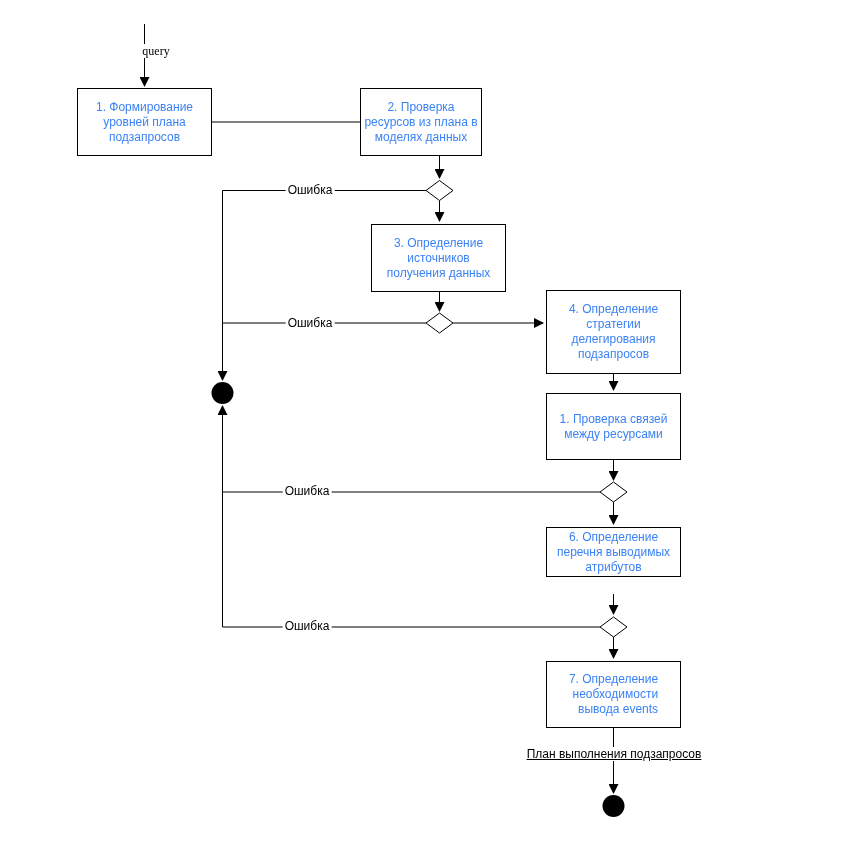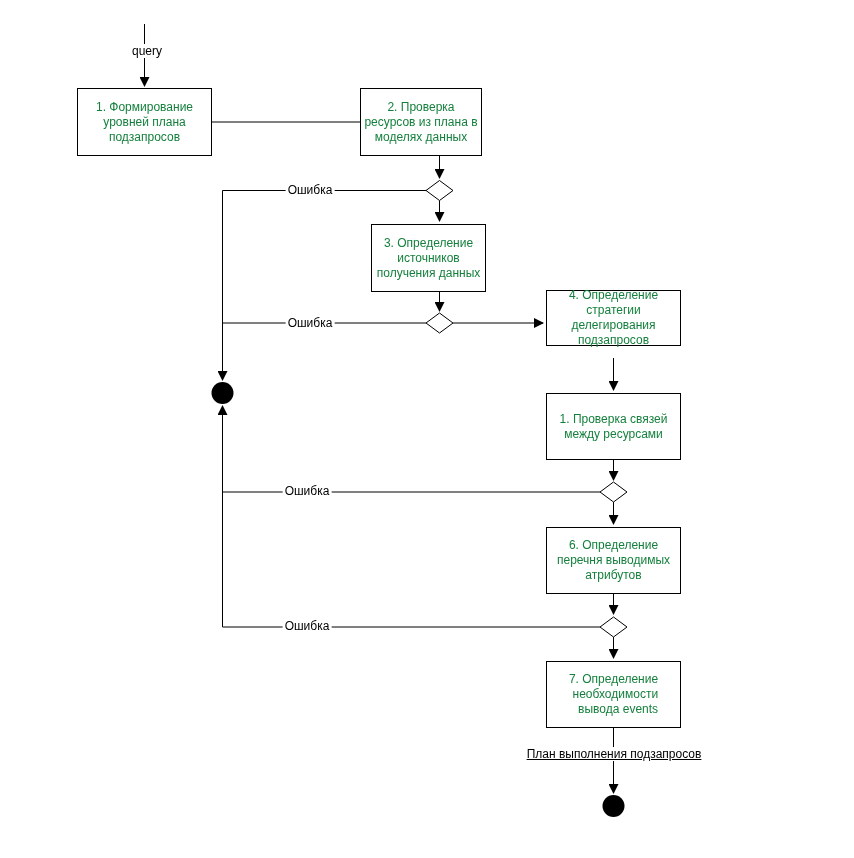--- a/index.html
+++ b/index.html
@@ -19,21 +19,21 @@
     position: absolute;
     box-sizing: border-box;
     background: #ffffff;
     border: 1px solid #000000;
     display: flex;
     align-items: center;
     justify-content: center;
     text-align: center;
     font-size: 12px;
     line-height: 15px;
-    color: #15803d;
+    color: #3b82f6;
     white-space: pre-line;
   }
   .edge-label {
     position: absolute;
     transform: translate(-50%, -50%);
     background: #ffffff;
     font-size: 12px;
     line-height: 14px;
     color: #000000;
     padding: 0 2px;
@@ -92,41 +92,41 @@
   </svg>
 
   <div class="node" style="left:77px; top:88px; width:135px; height:68px;">1. Формирование
 уровней плана
 подзапросов</div>
 
   <div class="node" style="left:360px; top:88px; width:122px; height:68px;">2. Проверка
 ресурсов из плана в
 моделях данных</div>
 
-  <div class="node" style="left:371px; top:224px; width:115px; height:68px;">3. Определение
+  <div class="node" style="left:371px; top:224px; width:135px; height:68px;">3. Определение
 источников
 получения данных</div>
 
-  <div class="node" style="left:546px; top:290px; width:135px; height:56px;">4. Определение
+  <div class="node" style="left:546px; top:290px; width:135px; height:84px;">4. Определение
 стратегии
 делегирования
 подзапросов</div>
 
   <div class="node" style="left:546px; top:393px; width:135px; height:67px;">1. Проверка связей
 между ресурсами</div>
 
-  <div class="node" style="left:546px; top:527px; width:135px; height:67px;">6. Определение
+  <div class="node" style="left:546px; top:527px; width:135px; height:50px;">6. Определение
 перечня выводимых
 атрибутов</div>
 
   <div class="node" style="left:546px; top:661px; width:135px; height:67px;text-align:right;">7. Определение
 необходимости
 вывода events</div>
 
-  <div class="edge-label" style="left:147px; top:51px;">query</div>
+  <div class="edge-label" style="left:156px; top:51px;font-family:Liberation Serif, serif;">query</div>
 
   <div class="edge-label" style="left:310px; top:190px;">Ошибка</div>
 
   <div class="edge-label" style="left:310px; top:323px;">Ошибка</div>
 
   <div class="edge-label" style="left:307px; top:491px;">Ошибка</div>
 
   <div class="edge-label" style="left:307px; top:626px;">Ошибка</div>
 
   <div class="edge-label" style="left:614px; top:754px;text-decoration:underline;">План выполнения подзапросов</div>

